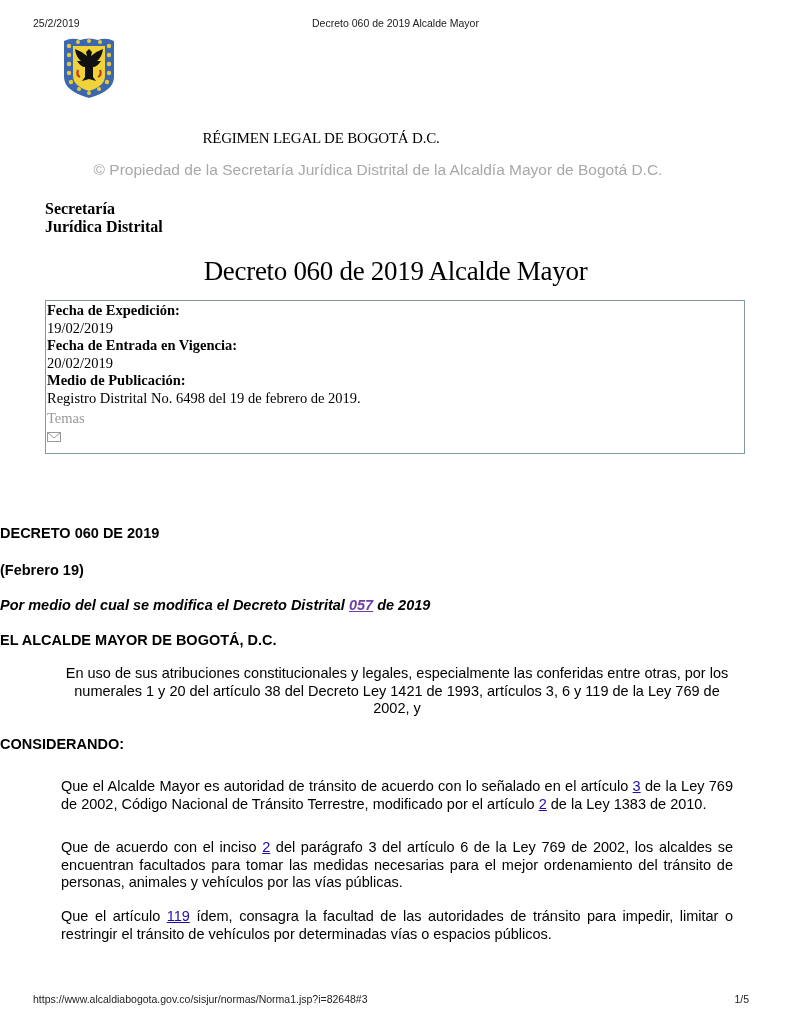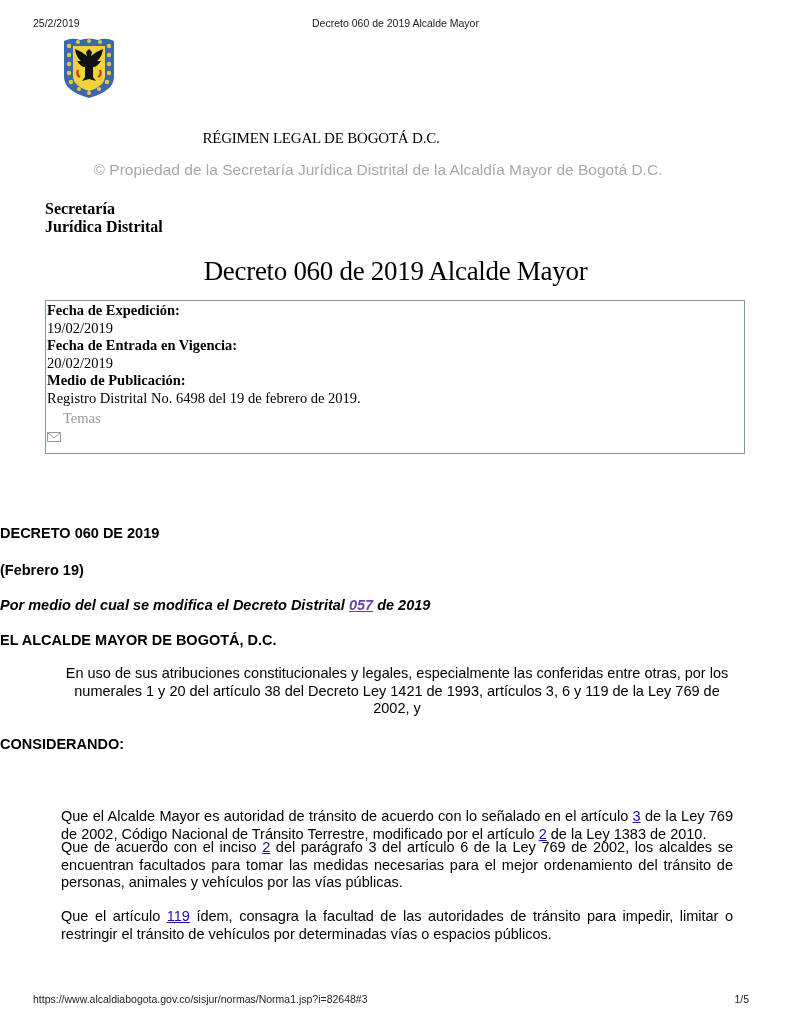--- a/index.html
+++ b/index.html
@@ -10,21 +10,21 @@
     .print-footer { position: absolute; top: 993px; left: 0; width: 791px; font-family: "Liberation Sans", sans-serif; font-size: 10.5px; color: #222; }
     .print-footer .url { position: absolute; left: 33px; }
     .print-footer .page { position: absolute; right: 42px; }
     .logo { position: absolute; left: 62px; top: 37px; width: 54px; height: 62px; }
     .regimen { position: absolute; top: 130px; left: 0; width: 642px; text-align: center; font-family: "Liberation Serif", serif; font-size: 15px; letter-spacing: -0.2px; }
     .propiedad { position: absolute; top: 161px; left: 0; width: 756px; text-align: center; font-family: "Liberation Sans", sans-serif; font-size: 15.5px; color: #a8a8a8; }
     .secretaria { position: absolute; top: 200px; left: 45px; font-family: "Liberation Serif", serif; font-weight: bold; font-size: 16px; line-height: 18px; }
     .doc-title { position: absolute; top: 256px; left: 0; width: 791px; text-align: center; font-family: "Liberation Serif", serif; font-size: 27px; letter-spacing: -0.3px; }
     .meta-box { position: absolute; top: 300px; left: 45px; width: 700px; height: 154px; border: 1px solid #7f9aa0; box-sizing: border-box; padding: 1px 0 0 1px; font-family: "Liberation Serif", serif; font-size: 14.5px; line-height: 17.5px; }
     .meta-box .label { font-weight: bold; }
-    .meta-box .temas { color: #9a9a9a; margin-top: 3px; margin-left: 16px; }
+    .meta-box .temas { color: #9a9a9a; margin-top: 3px; }
     .meta-box .mail { margin-top: 3px; width: 14px; height: 12px; }
     .body-text { font-family: "Liberation Sans", sans-serif; font-size: 14.5px; }
     .center-line { position: absolute; left: 0; width: 791px; }
     .bold { font-weight: bold; }
     .ital { font-style: italic; }
     .para { position: absolute; left: 61px; width: 672px; text-align: justify; line-height: 17.5px; }
     .attrib { position: absolute; left: 61px; width: 672px; text-align: center; line-height: 17.5px; font-weight: normal; }
     a.link { color: #1a0dab; text-decoration: underline; }
     a.visited { color: #6a3fa8; text-decoration: underline; }
   </style>
@@ -90,21 +90,21 @@
   <div class="center-line bold" style="top:562px;">(Febrero 19)</div>
   <div class="center-line bold ital" style="top:597px;">
     <span>Por medio del cual se modifica el Decreto Distrital </span><a class="visited" href="#">057</a><span> de 2019</span>
   </div>
   <div class="center-line bold" style="top:632px;">EL ALCALDE MAYOR DE BOGOTÁ, D.C.</div>
 
   <div class="attrib" style="top:665px;">En uso de sus atribuciones constitucionales y legales, especialmente las conferidas entre otras, por los numerales 1 y 20 del artículo 38 del Decreto Ley 1421 de 1993, artículos 3, 6 y 119 de la Ley 769 de 2002, y</div>
 
   <div class="center-line bold" style="top:736px;">CONSIDERANDO:</div>
 
-  <div class="para" style="top:808px;">
+  <div class="para" style="top:778px;">
     <span>Que el Alcalde Mayor es autoridad de tránsito de acuerdo con lo señalado en el artículo </span><a class="link" href="#">3</a><span> de la Ley 769 de 2002, Código Nacional de Tránsito Terrestre, modificado por el artículo </span><a class="link" href="#">2</a><span> de la Ley 1383 de 2010.</span>
   </div>
 
   <div class="para" style="top:839px;">
     <span>Que de acuerdo con el inciso </span><a class="link" href="#">2</a><span> del parágrafo 3 del artículo 6 de la Ley 769 de 2002, los alcaldes se encuentran facultados para tomar las medidas necesarias para el mejor ordenamiento del tránsito de personas, animales y vehículos por las vías públicas.</span>
   </div>
 
   <div class="para" style="top:908px;">
     <span>Que el artículo </span><a class="link" href="#">119</a><span> ídem, consagra la facultad de las autoridades de tránsito para impedir, limitar o restringir el tránsito de vehículos por determinadas vías o espacios públicos.</span>
   </div>

